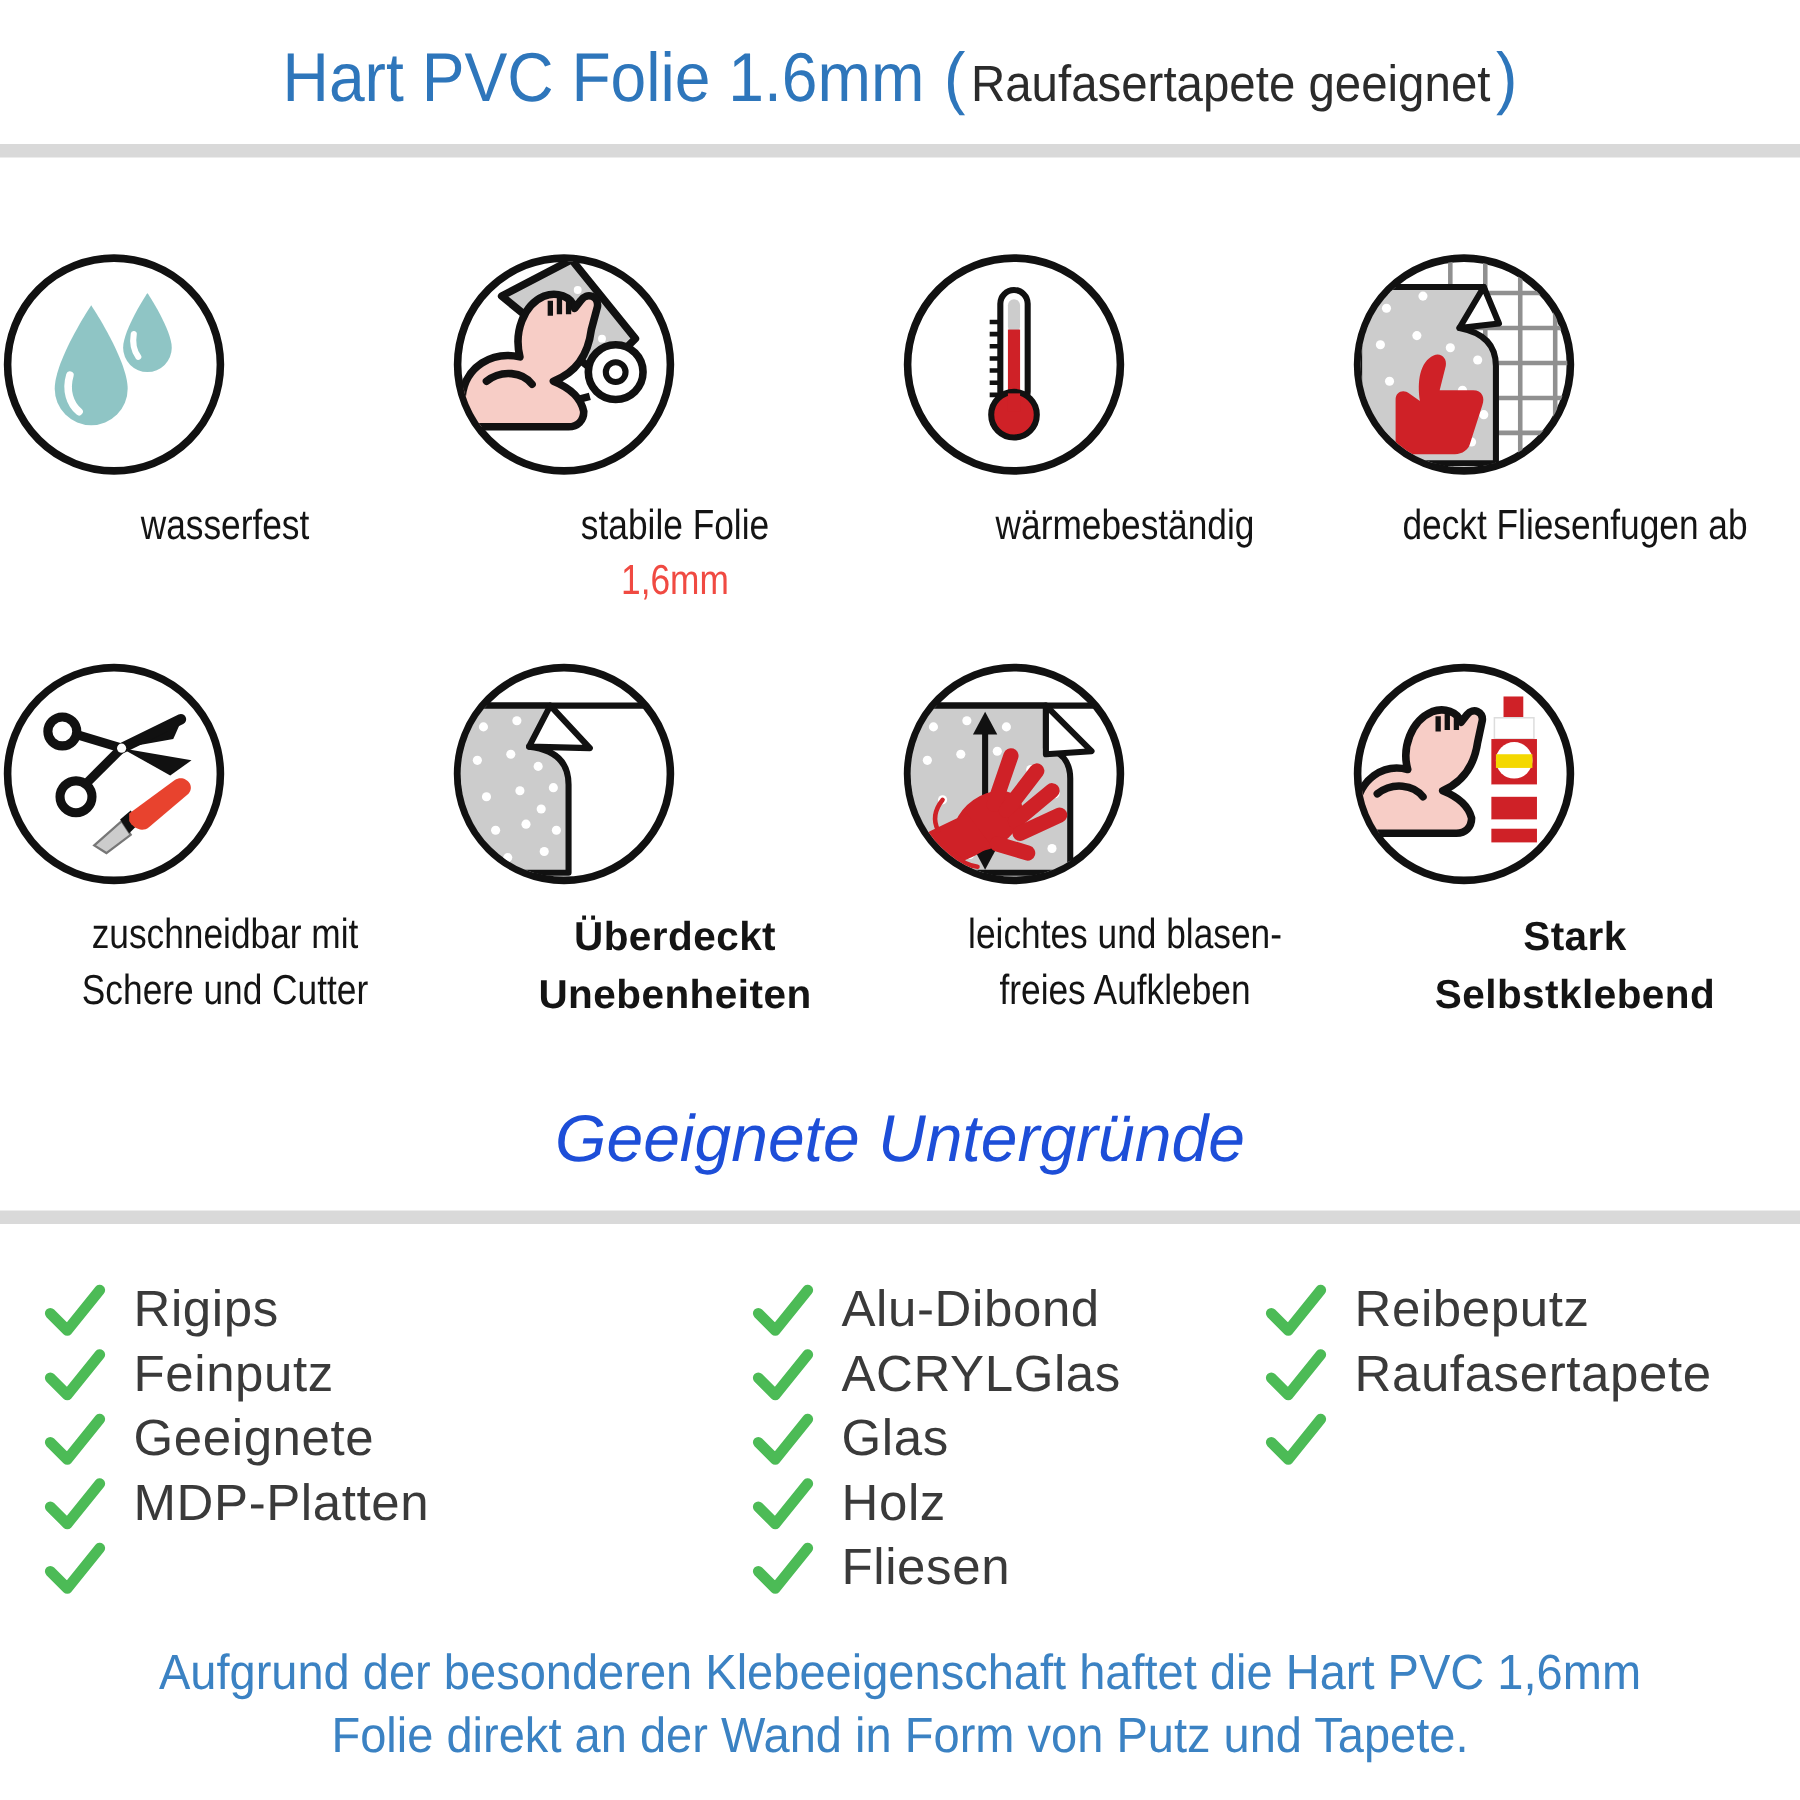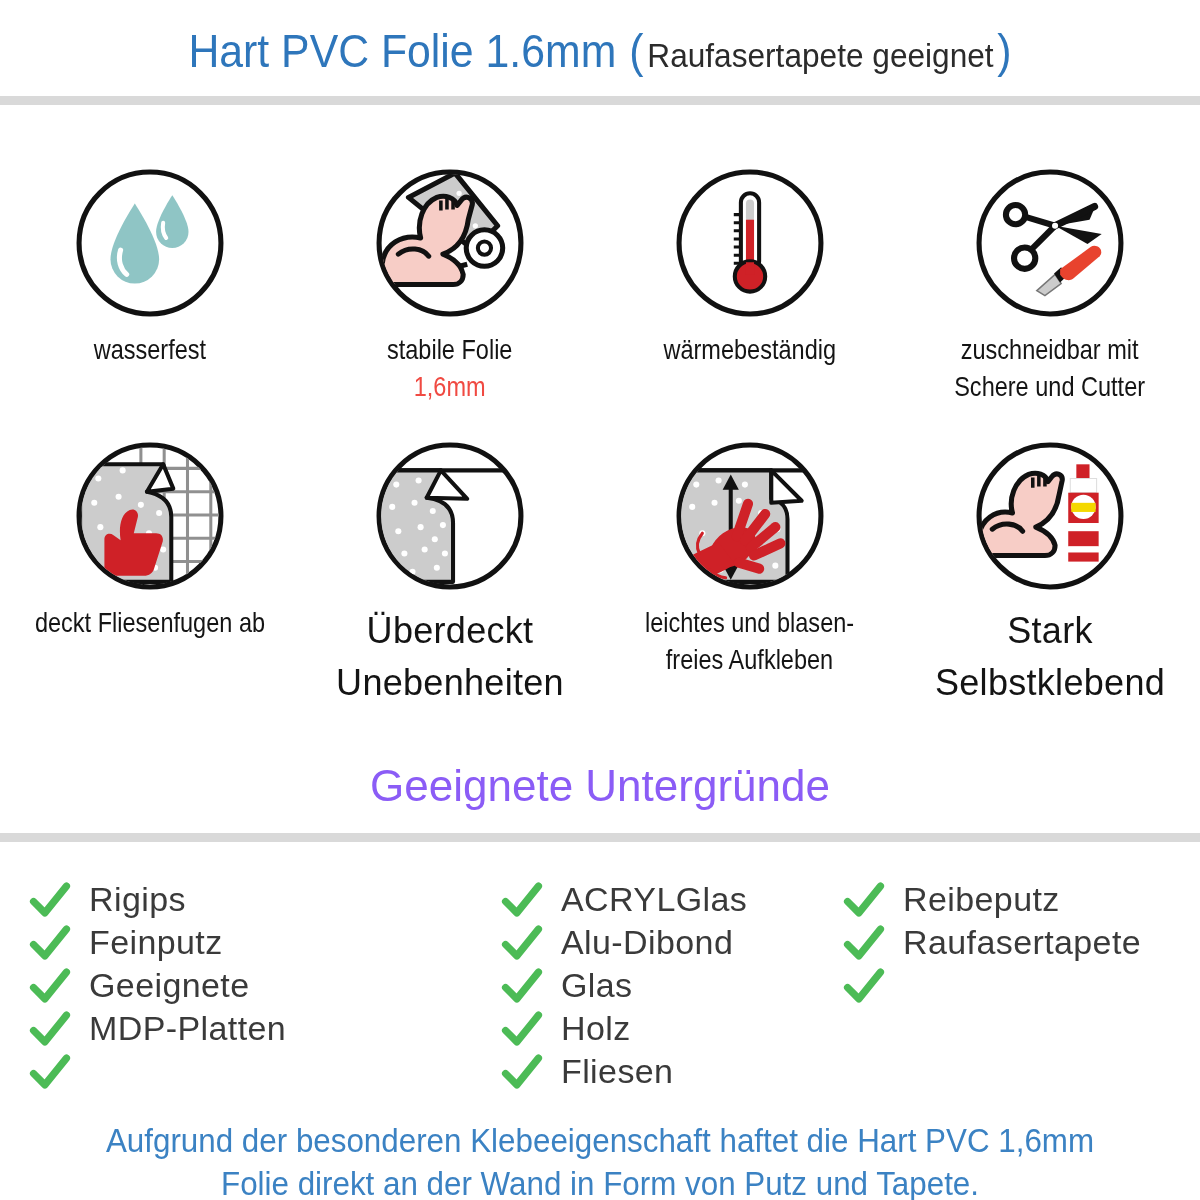--- a/index.html
+++ b/index.html
@@ -20,38 +20,38 @@
   .title-paren-open { margin-left:14px; }
   .title-sub   { color:#2b2b2b; font-size:34px; padding:0 4px; }
 
   .divider { width:1200px; height:9px; background:#d9d9d9; }
 
   
   .features {
     display:grid; grid-template-columns:repeat(4,1fr);
     width:1200px; margin-top:62px; row-gap:34px;
   }
-  .cell { display:flex; flex-direction:column; align-items:center; }
+  .cell { display:flex; flex-direction:column; }
   .ic   { width:152px; height:152px; flex:none; }
   .cap  {
     margin-top:13px; font-size:28px; color:#141414; text-align:center;
     line-height:1.32; transform:scaleX(.84); transform-origin:50% 0;
     white-space:nowrap;
   }
   .cap .ln { display:block; }
   .cap-bold {
-    transform:none; font-weight:normal; font-size:36px; line-height:1.45;
+    transform:none; font-weight:bold; font-size:27px; line-height:1.45;
     letter-spacing:.3px;
   }
   .red-line { color:#f04a42; }
 
   
   .section-heading {
-    text-align:center; font-size:44px; color:#8b5cf6;
-    margin-top:52px; margin-bottom:22px;
+    text-align:center; font-size:44px; color:#1d4ed8;
+    margin-top:52px; margin-bottom:22px;font-style:italic;
   }
   .surfaces { display:flex; padding-left:28px; margin-top:40px; }
   .scol  { display:flex; flex-direction:column; gap:9px; }
   .scol1 { width:472px; }
   .scol2 { width:342px; }
   .scol3 { flex:1; }
   .check-row { display:flex; align-items:center; gap:17px; height:34px; }
   .check { width:44px; height:35px; flex:none; }
   .check-label { font-size:34px; color:#3a3a3a; letter-spacing:.4px; white-space:nowrap; }
 
@@ -119,45 +119,20 @@
       <circle cx="75" cy="75" r="70" fill="#fff" stroke="#111" stroke-width="5"></circle>
       <path d="M59 47 h7 M59 55 h7 M59 63 h7 M59 71 h7 M59 79 h7 M59 87 h7 M59 95 h7" stroke="#111" stroke-width="3"></path>
       <rect x="66" y="26" width="18" height="76" rx="9" fill="#fff" stroke="#111" stroke-width="4"></rect>
       <rect x="71" y="32" width="8" height="22" rx="4" fill="#ccc"></rect>
       <rect x="71" y="52" width="8" height="50" fill="#cf2127"></rect>
       <circle cx="75" cy="108" r="15" fill="#cf2127" stroke="#111" stroke-width="4"></circle>
       <rect x="71" y="94" width="8" height="12" fill="#cf2127"></rect>
     </svg>
     <div class="cap">
       <span class="ln">wärmebeständig</span>
-    </div>
-  </div>
-
-  <div class="cell">
-    <svg class="ic" viewBox="0 0 150 150">
-      <circle cx="75" cy="75" r="70" fill="#fff" stroke="#111" stroke-width="5"></circle>
-      <g>
-        <path d="M80 58 L121 36 L114 52 Z" fill="#111"></path>
-        <line x1="80" y1="58" x2="119" y2="39" stroke="#111" stroke-width="7" stroke-linecap="round"></line>
-        <path d="M80 58 L126 66 L112 76 Z" fill="#111"></path>
-        <line x1="80" y1="58" x2="50" y2="49" stroke="#111" stroke-width="6"></line>
-        <line x1="80" y1="58" x2="56" y2="82" stroke="#111" stroke-width="6"></line>
-        <circle cx="41" cy="47" r="9.5" fill="none" stroke="#111" stroke-width="6"></circle>
-        <circle cx="50" cy="90" r="10.5" fill="none" stroke="#111" stroke-width="6"></circle>
-        <circle cx="80" cy="58" r="3" fill="#fff"></circle>
-      </g>
-      <g>
-        <polygon points="62,122 80,106 86,115 70,127" fill="#ccc" stroke="#777" stroke-width="1.5"></polygon>
-        <polygon points="79,105 86,99 92,107 85,114" fill="#111"></polygon>
-        <path d="M85 101 L115 79 C121 75 129 82 124 88 L98 110 C93 114 87 110 85 106 Z" fill="#e8432e"></path>
-      </g>
-    </svg>
-    <div class="cap">
-      <span class="ln">zuschneidbar mit</span>
-      <span class="ln">Schere und Cutter</span>
     </div>
   </div>
 
   <div class="cell">
     <svg class="ic" viewBox="0 0 150 150">
       <clipPath id="c5">
           <circle cx="75" cy="75" r="68"></circle>
         </clipPath>
       <circle cx="75" cy="75" r="70" fill="#fff" stroke="#111" stroke-width="5"></circle>
       <g clip-path="url(#c5)">
@@ -188,20 +163,45 @@
             <circle cx="34" cy="108" r="3"></circle>
             <circle cx="60" cy="104" r="3"></circle>
           <circle cx="80" cy="126" r="3"></circle>
             <circle cx="46" cy="128" r="3"></circle>
         </g>
         <path d="M30 130 L30 98 C30 93 35 91 39 94 L46 99 C44 86 46 73 55 69 C60 67 64 71 63 76 L59 92 L81 92 C87 92 89 97 87 102 L79 127 C78 131 74 134 69 134 L36 134 Z" fill="#cf2127"></path>
       </g>
     </svg>
     <div class="cap">
       <span class="ln">deckt Fliesenfugen ab</span>
+    </div>
+  </div>
+
+  <div class="cell">
+    <svg class="ic" viewBox="0 0 150 150">
+      <circle cx="75" cy="75" r="70" fill="#fff" stroke="#111" stroke-width="5"></circle>
+      <g>
+        <path d="M80 58 L121 36 L114 52 Z" fill="#111"></path>
+        <line x1="80" y1="58" x2="119" y2="39" stroke="#111" stroke-width="7" stroke-linecap="round"></line>
+        <path d="M80 58 L126 66 L112 76 Z" fill="#111"></path>
+        <line x1="80" y1="58" x2="50" y2="49" stroke="#111" stroke-width="6"></line>
+        <line x1="80" y1="58" x2="56" y2="82" stroke="#111" stroke-width="6"></line>
+        <circle cx="41" cy="47" r="9.5" fill="none" stroke="#111" stroke-width="6"></circle>
+        <circle cx="50" cy="90" r="10.5" fill="none" stroke="#111" stroke-width="6"></circle>
+        <circle cx="80" cy="58" r="3" fill="#fff"></circle>
+      </g>
+      <g>
+        <polygon points="62,122 80,106 86,115 70,127" fill="#ccc" stroke="#777" stroke-width="1.5"></polygon>
+        <polygon points="79,105 86,99 92,107 85,114" fill="#111"></polygon>
+        <path d="M85 101 L115 79 C121 75 129 82 124 88 L98 110 C93 114 87 110 85 106 Z" fill="#e8432e"></path>
+      </g>
+    </svg>
+    <div class="cap">
+      <span class="ln">zuschneidbar mit</span>
+      <span class="ln">Schere und Cutter</span>
     </div>
   </div>
 
   <div class="cell">
     <svg class="ic" viewBox="0 0 150 150">
       <clipPath id="c6">
           <circle cx="75" cy="75" r="68"></circle>
         </clipPath>
       <circle cx="75" cy="75" r="70" fill="#fff" stroke="#111" stroke-width="5"></circle>
       <g clip-path="url(#c6)">
@@ -345,27 +345,27 @@
           <path d="M4 19 L15 30 L36 4" stroke="#4cbb56" stroke-width="7" fill="none" stroke-linecap="round" stroke-linejoin="round"></path>
         </svg>
     </div>
   </div>
 
   <div class="scol scol2">
     <div class="check-row">
       <svg class="check" viewBox="0 0 40 34">
           <path d="M4 19 L15 30 L36 4" stroke="#4cbb56" stroke-width="7" fill="none" stroke-linecap="round" stroke-linejoin="round"></path>
         </svg>
+      <span class="check-label">Alu-Dibond</span>
+    </div>
+    <div class="check-row">
+      <svg class="check" viewBox="0 0 40 34">
+          <path d="M4 19 L15 30 L36 4" stroke="#4cbb56" stroke-width="7" fill="none" stroke-linecap="round" stroke-linejoin="round"></path>
+        </svg>
       <span class="check-label">ACRYLGlas</span>
-    </div>
-    <div class="check-row">
-      <svg class="check" viewBox="0 0 40 34">
-          <path d="M4 19 L15 30 L36 4" stroke="#4cbb56" stroke-width="7" fill="none" stroke-linecap="round" stroke-linejoin="round"></path>
-        </svg>
-      <span class="check-label">Alu-Dibond</span>
     </div>
     <div class="check-row">
       <svg class="check" viewBox="0 0 40 34">
           <path d="M4 19 L15 30 L36 4" stroke="#4cbb56" stroke-width="7" fill="none" stroke-linecap="round" stroke-linejoin="round"></path>
         </svg>
       <span class="check-label">Glas</span>
     </div>
     <div class="check-row">
       <svg class="check" viewBox="0 0 40 34">
           <path d="M4 19 L15 30 L36 4" stroke="#4cbb56" stroke-width="7" fill="none" stroke-linecap="round" stroke-linejoin="round"></path>

